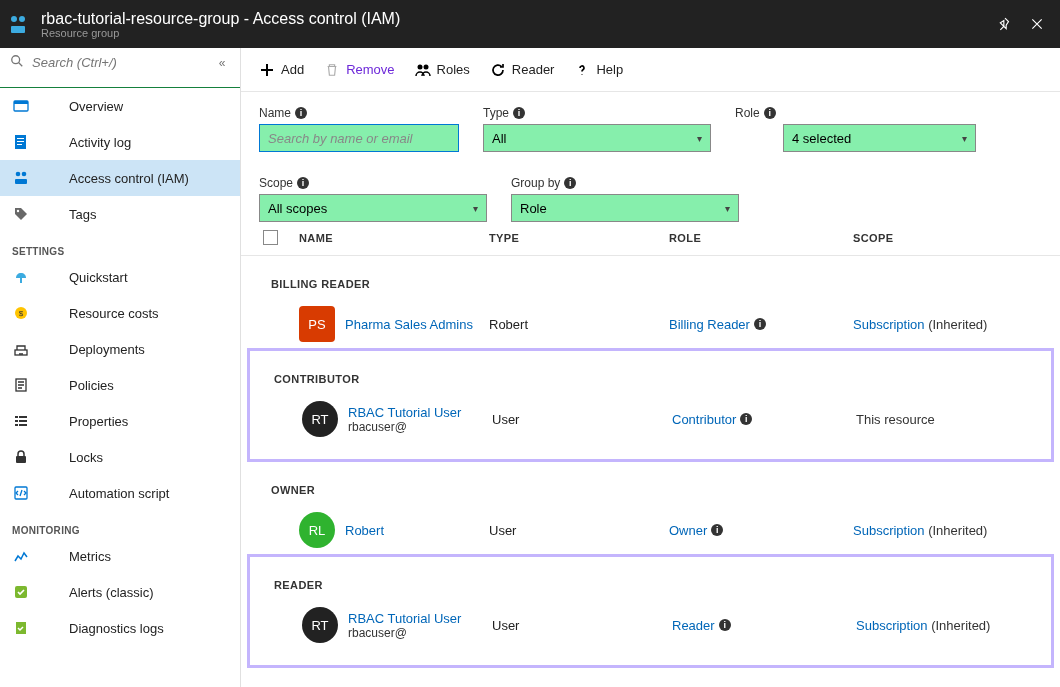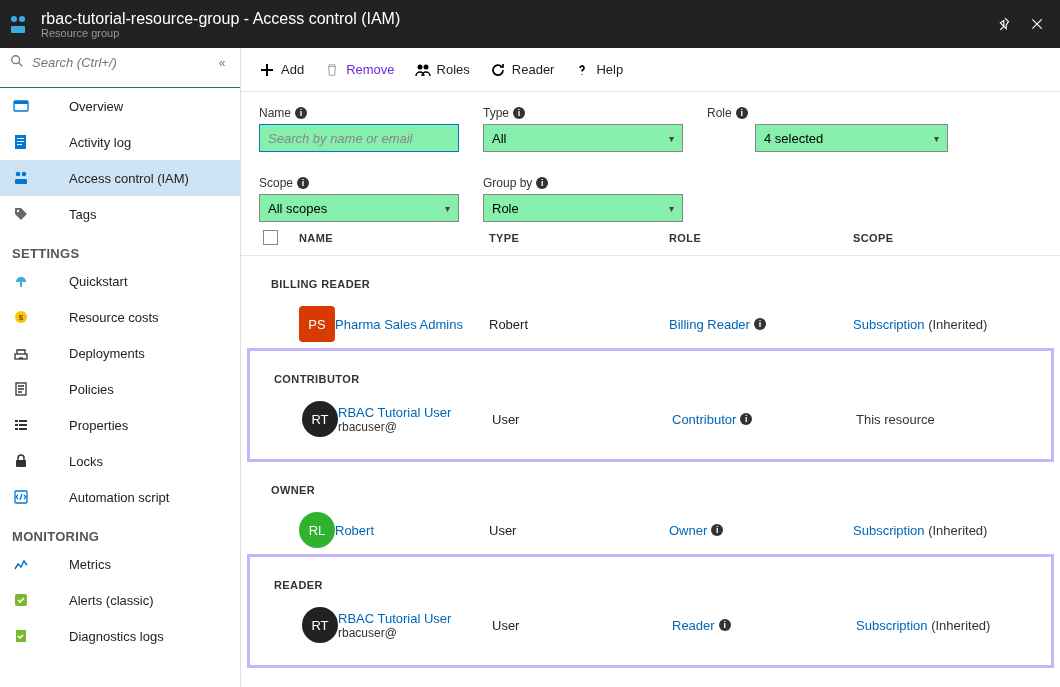--- a/index.html
+++ b/index.html
@@ -19,60 +19,60 @@
   
   .sidebar { width: 241px; border-right: 1px solid #e0e0e0; display:flex; flex-direction:column; overflow-y:auto; }
   .side-search { height:40px; display:flex; align-items:flex-end; padding:17px 10px; border-bottom:1px solid #15803d;}
   .side-search .mag { width:16px; height:16px; color:#767676; }
   .side-search input { flex:1; border:none; outline:none; font-size:13px; font-style:italic; color:#767676; padding-left:6px;}
   .side-search .collapse { width:16px; text-align:center; color:#767676; font-size:12px;}
   .side-scroll { flex:1; overflow-y:auto; position:relative;}
   .side-scroll::-webkit-scrollbar{ width:16px;}
   .side-scroll::-webkit-scrollbar-track{ background:#f0f0f0;}
   .side-scroll::-webkit-scrollbar-thumb{ background:#c0c0c0;}
-  .side-section-label { font-size:13px; color:#555; padding:14px 12px 2px; letter-spacing:.3px; font-weight:600;}
+  .side-section-label { font-size:10px; color:#555; padding:14px 12px 2px; letter-spacing:.3px; font-weight:600;}
   .side-item { display:flex; align-items:center; height:36px; padding:0 12px; cursor:pointer; font-size:13px; color:#222;gap:29px;}
   .side-item .ico { width:18px; height:18px; margin-right:10px; display:flex; align-items:center; justify-content:center;}
   .side-item.active { background:#cce4f6;}
 
   
   .content { flex:1; display:flex; flex-direction:column; overflow:hidden;}
   .toolbar { height:44px; display:flex; align-items:center; padding:0 18px; gap:20px; border-bottom:1px solid #e6e6e6;}
   .tb-btn { display:flex; align-items:center; gap:6px; font-size:13px; cursor:pointer; color:#222;}
   .tb-btn.disabled { color:#6d28d9; cursor:default;}
   .tb-btn .tb-ico { width:16px; height:16px; display:flex; align-items:center; justify-content:center;}
 
   .filters { padding:14px 18px 4px; display:flex; gap:24px; flex-wrap:wrap;}
   .filter { display:flex; flex-direction:column;}
   .filter label { font-size:12px; color:#333; margin-bottom:4px; display:flex; align-items:center; gap:4px;}
   .filter .info { width:12px;height:12px;border-radius:50%;background:#333;color:#fff;font-size:9px;display:inline-flex;align-items:center;justify-content:center;font-weight:bold;}
   .filter input, .filter .select { height:28px; border:1px solid #888; font-size:13px; padding:0 8px; background:#86efac;}
   .filter .select { display:flex; align-items:center; justify-content:space-between; cursor:pointer; gap:10px;}
   .filter .select .chev { font-size:10px; color:#444;}
   .f-name { width:200px; border:1px solid #0078d4 !important;}
   .f-name::placeholder{ font-style:italic; color:#888;}
-  .f-type, .f-group, .f-scope { width:200px;}
+  .f-type, .f-group, .f-scope { width:228px;}
   .f-role { width:193px;margin-left:48px;}
 
   .summary { padding:10px 18px 4px; font-size:13px; color:#222;}
   .tbl-hdr { display:flex; align-items:center; padding:4px 18px 10px; border-bottom:1px solid #e6e6e6; font-size:11px; font-weight:600; color:#333; letter-spacing:.4px;}
   .col-check { width:40px; }
   .col-name { width:190px;}
   .col-type { width:180px;}
   .col-role { width:184px;}
   .col-scope { flex:1;}
   .tbl-hdr .chk { width:15px; height:15px; border:1px solid #888; background:#fff; margin-left:4px;}
 
   .tbl-body { flex:1; overflow-y:auto; padding-bottom:20px;}
   .group-lbl { font-size:11px; font-weight:700; color:#333; padding:22px 0 10px 30px; letter-spacing:.4px;}
   .row { display:flex; align-items:center; padding:6px 18px; font-size:13px;}
   .row .col-check{ width:40px;}
   .row .avatar { width:36px;height:36px;border-radius:50%; display:flex;align-items:center;justify-content:center;color:#fff;font-size:13px;font-weight:400;}
   .row .avatar.square{ border-radius:4px;}
-  .row .nameblk { display:flex; align-items:center; width:190px;}
+  .row .nameblk { display:flex; align-items:center; gap:10px; width:190px;}
   .row .nm { color:#0066b8;}
   .row .nm2 { font-size:12px; color:#333;}
   .row .typ { width:180px; color:#222;}
   .row .rol { width:184px; color:#0066b8; display:flex; align-items:center; gap:4px;}
   .row .rol .info { width:12px;height:12px;border-radius:50%;background:#333;color:#fff;font-size:9px;display:inline-flex;align-items:center;justify-content:center;font-weight:bold;}
   .row .scp { flex:1; }
   .row .scp .lk{color:#0066b8;}
   .row .scp .inh{color:#333;}
   .highlight { border:3px solid #c4b5fd; margin:0 6px; padding:0 12px 16px; }
   .highlight .group-lbl{ padding-left:12px;}

